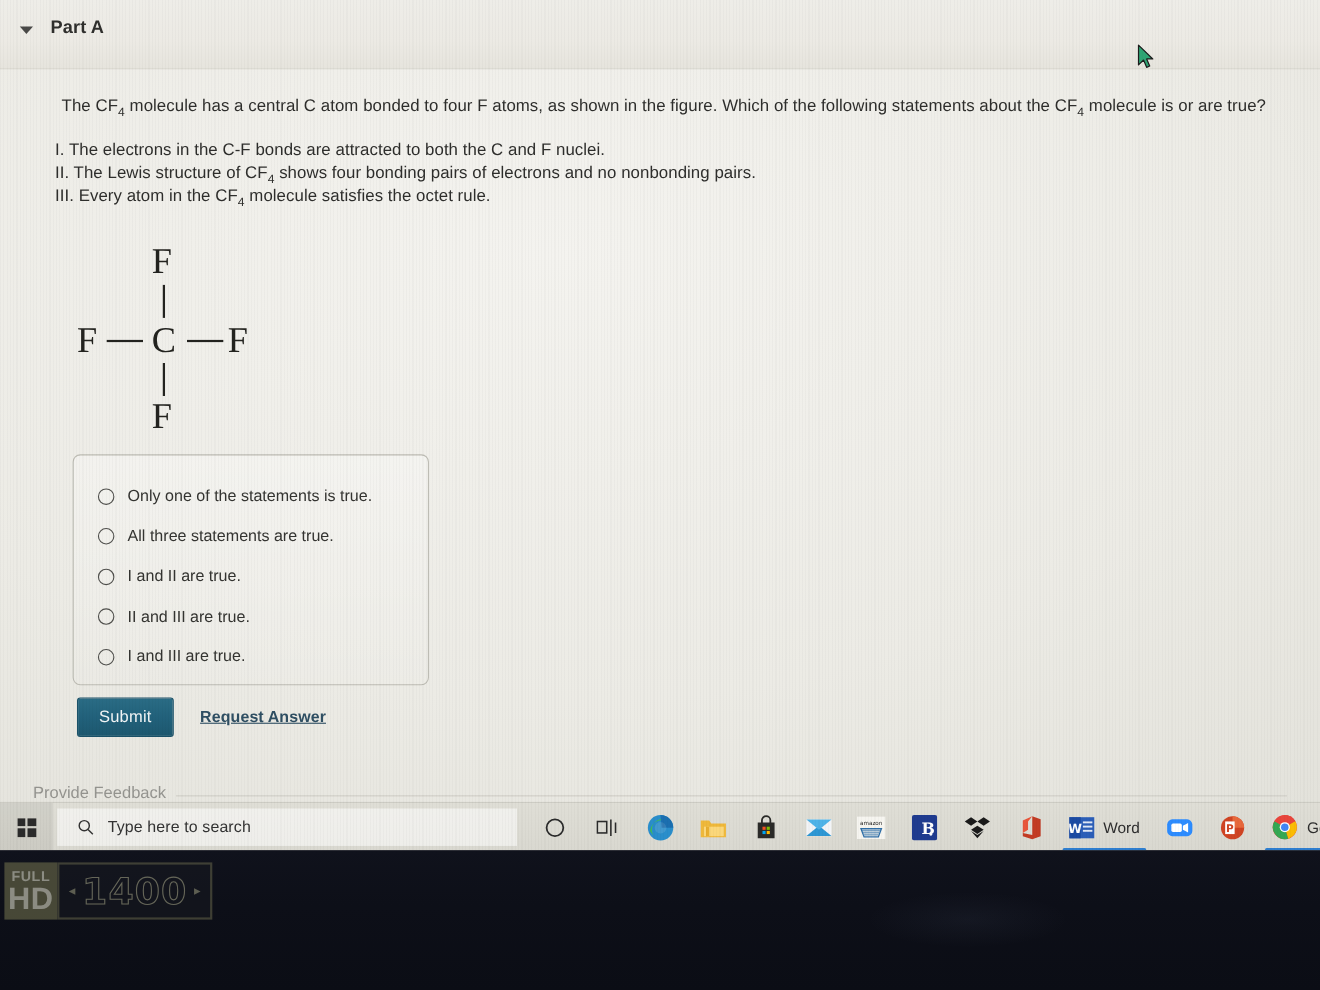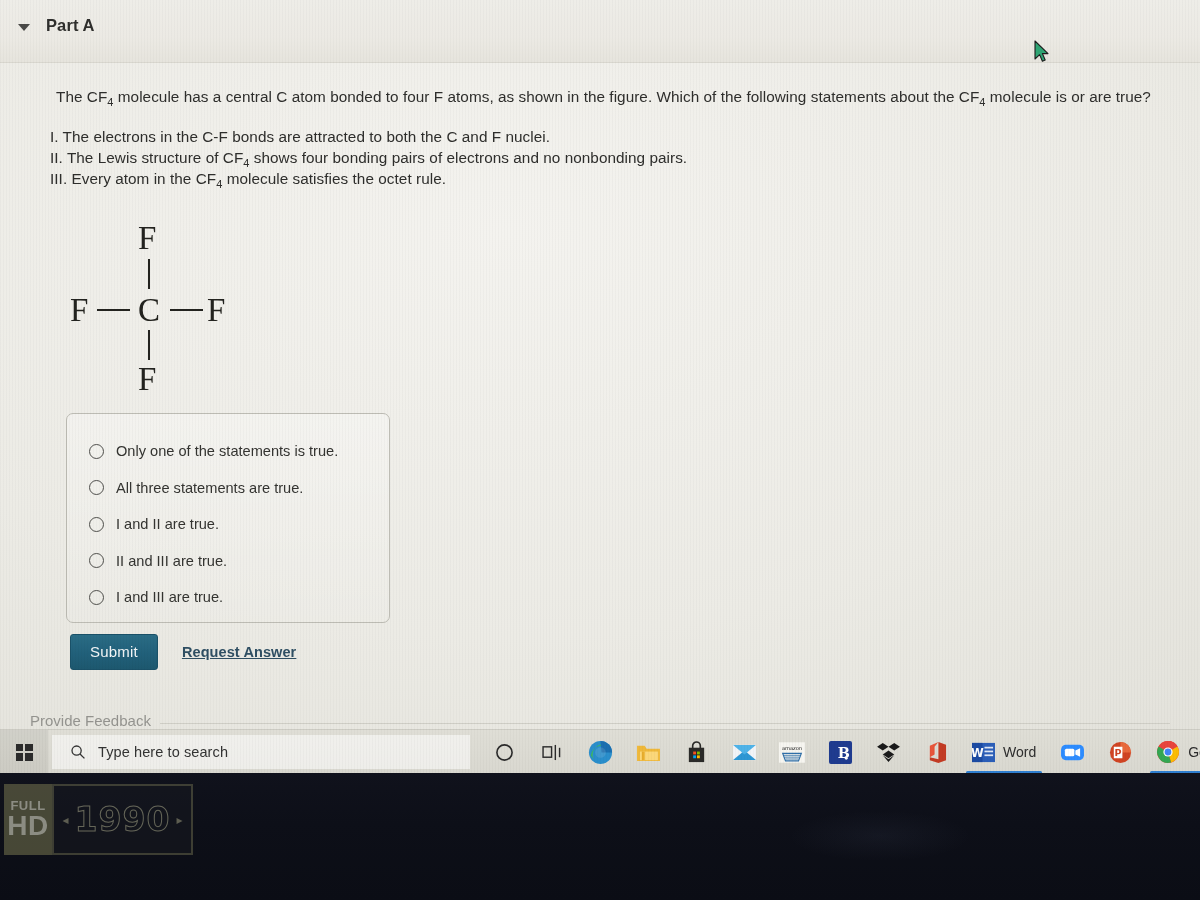--- a/index.html
+++ b/index.html
@@ -323,21 +323,21 @@
     width: 1200px;
     height: 127px;
     background: linear-gradient(180deg, #10121c 0%, #0d0f18 40%, #0b0d15 100%);
   }
   #fullhd-badge {
     position: absolute;
     left: 4px;
     top: 11px;
     display: flex;
     align-items: stretch;
-    height: 71px;
+    height: 52px;
     opacity: 0.62;
   }
   #fullhd-left {
     background: #6b6b4a;
     width: 48px;
     display: flex;
     flex-direction: column;
     align-items: center;
     justify-content: center;
     color: #d9d9c4;
@@ -600,18 +600,18 @@
 </div>
 
 <div id="bezel">
   <div id="fullhd-badge">
     <div id="fullhd-left">
       <span id="fullhd-full">FULL</span>
       <span id="fullhd-hd">HD</span>
     </div>
     <div id="fullhd-right">
       <span class="fullhd-arrow">◂</span>
-      <span id="fullhd-num">1990</span>
+      <span id="fullhd-num">1400</span>
       <span class="fullhd-arrow">▸</span>
     </div>
   </div>
   <div id="bezel-reflection"></div>
 </div>
 
 </body></html>

